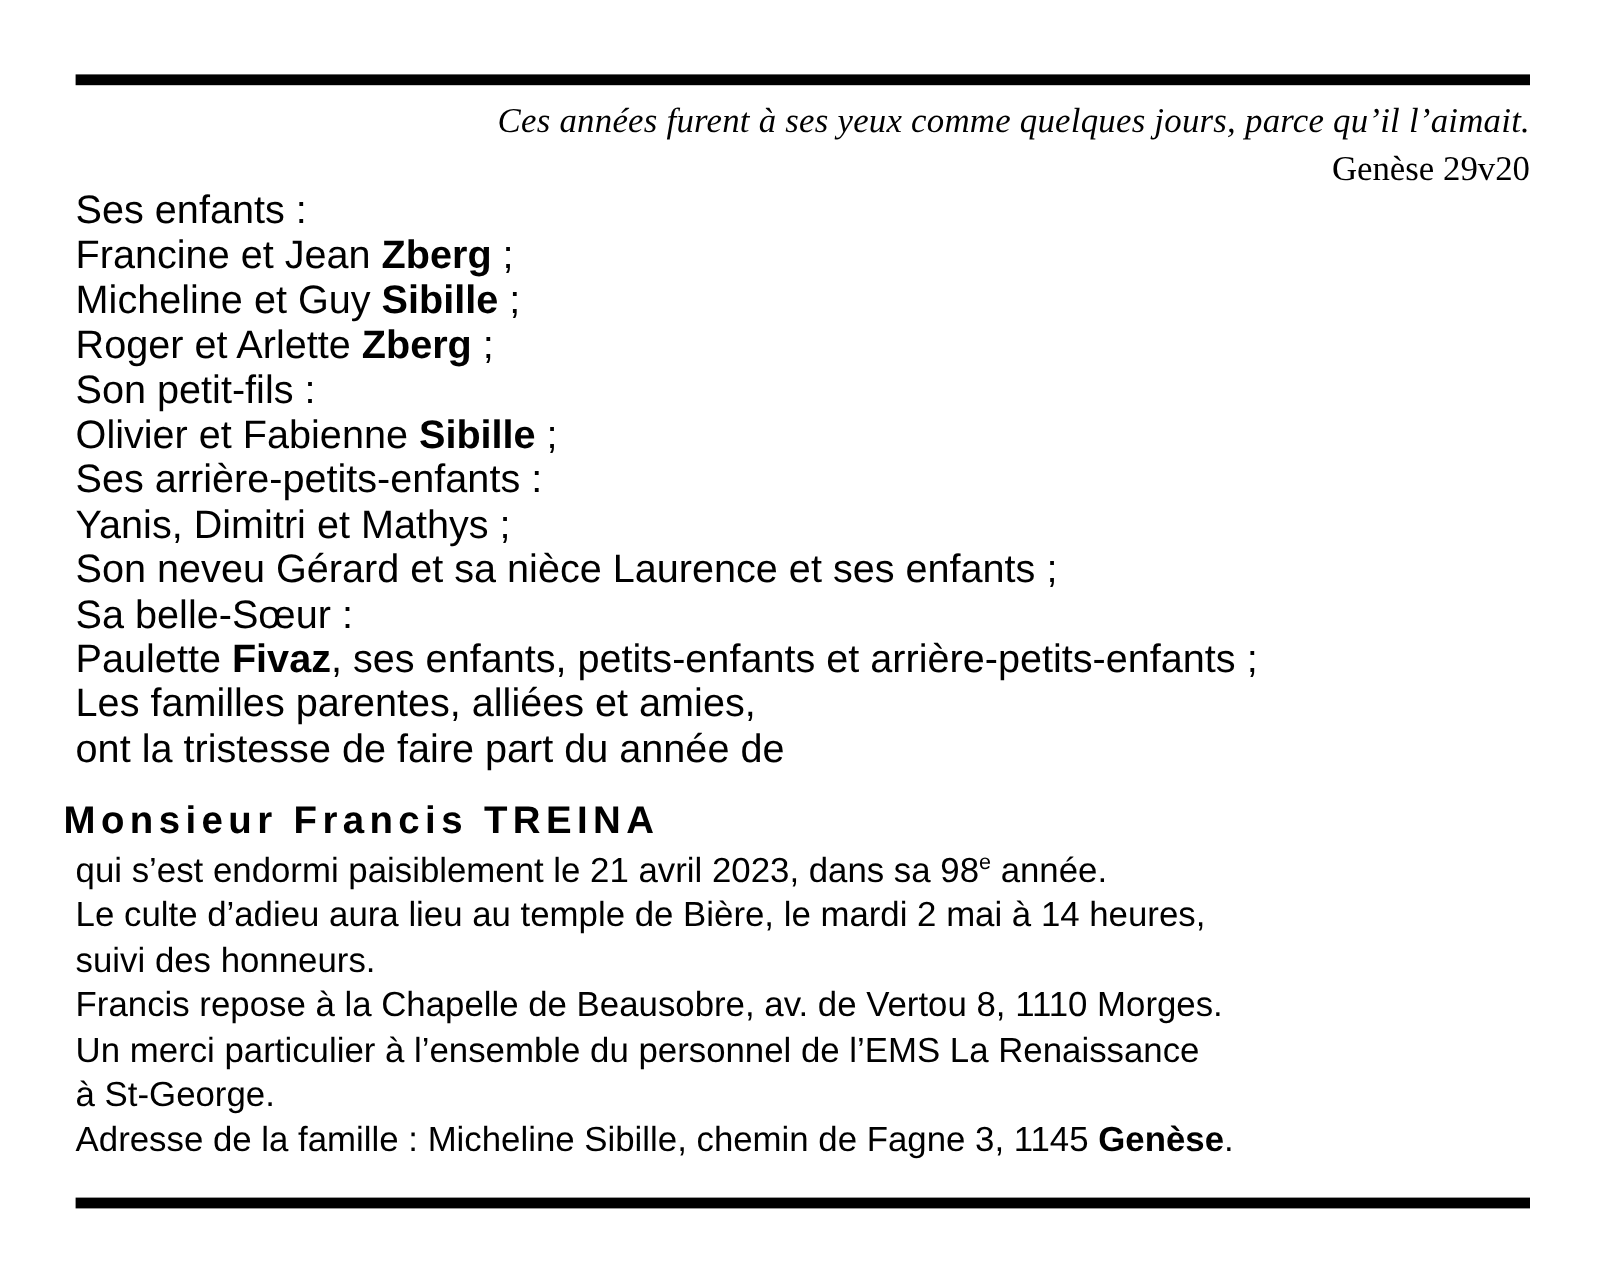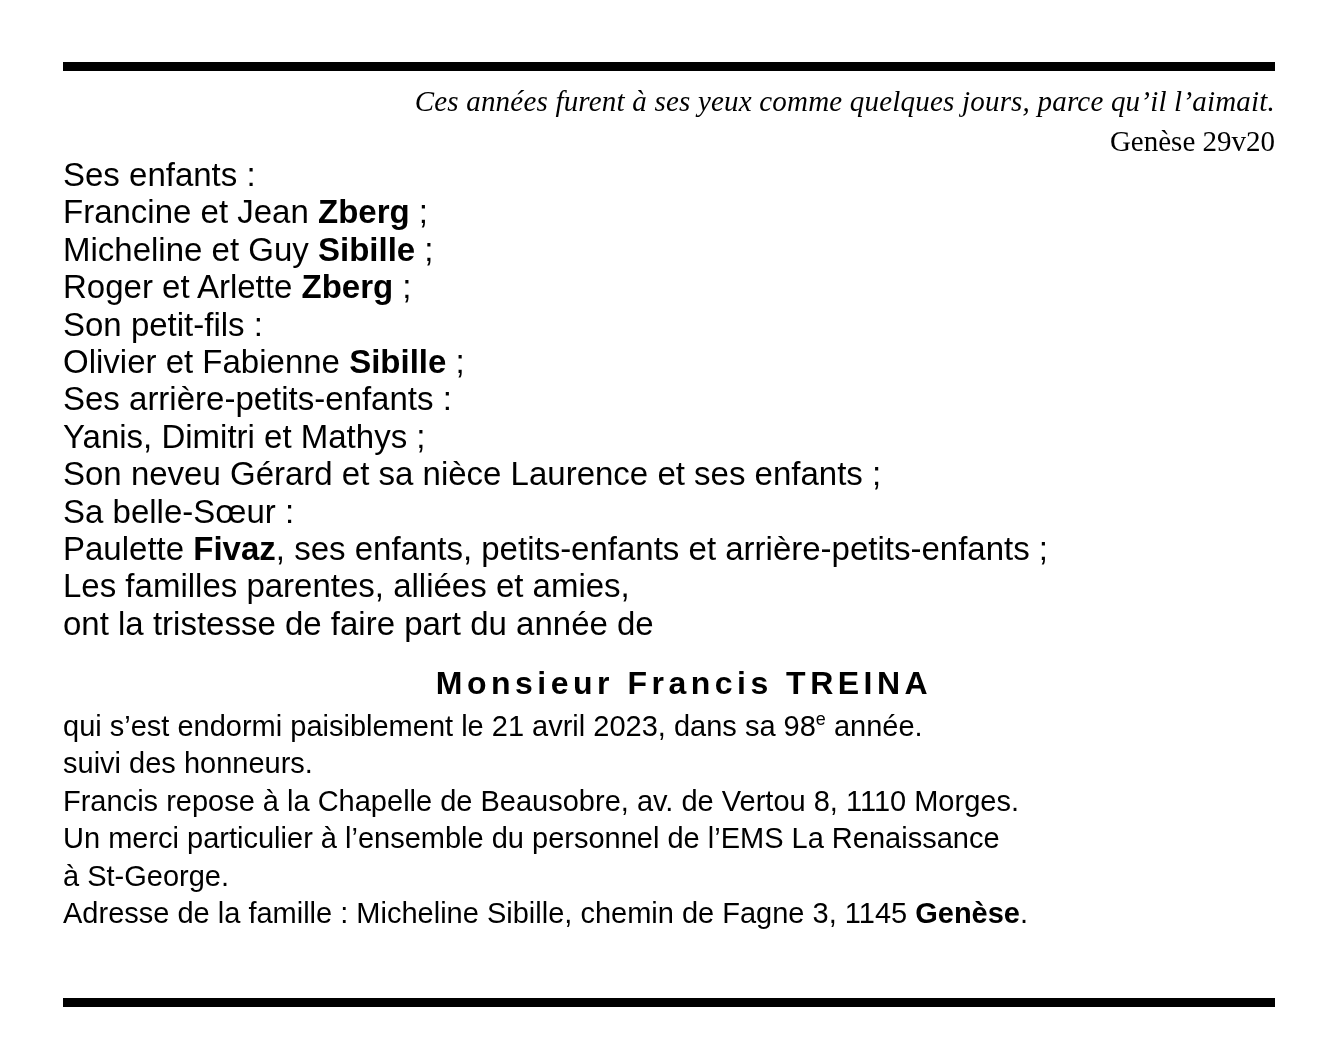--- a/index.html
+++ b/index.html
@@ -69,24 +69,24 @@
     font-size: 33px;
     line-height: 37.4px;
     white-space: nowrap;
   }
   .family-block .line {
     display: block;
     height: 37.4px;
   }
   .deceased-name {
     position: absolute;
-    left: 78px;
+    left: 53px;
     top: 653px;
     width: 1212px;
-    text-align: center;
+    text-align: left;
     font-size: 32px;
     font-weight: bold;
     letter-spacing: 4.5px;
   }
   .details-block {
     position: absolute;
     left: 63px;
     top: 696px;
     width: 1250px;
     font-size: 29px;
@@ -127,20 +127,21 @@
     <span class="line">Sa belle-Sœur :</span>
     <span class="line">Paulette <b>Fivaz</b>, ses enfants, petits-enfants et arrière-petits-enfants ;</span>
     <span class="line">Les familles parentes, alliées et amies,</span>
     <span class="line">ont la tristesse de faire part du année de</span>
   </div>
 
   <div class="deceased-name">Monsieur Francis TREINA</div>
 
   <div class="details-block">
     <span class="line">qui s’est endormi paisiblement le 21 avril 2023, dans sa 98<sup>e</sup> année.</span>
+    <span class="line">Le culte d’adieu aura lieu au temple de Bière, le mardi 2 mai à 14 heures,</span>
     <span class="line">suivi des honneurs.</span>
     <span class="line">Francis repose à la Chapelle de Beausobre, av. de Vertou 8, 1110 Morges.</span>
     <span class="line">Un merci particulier à l’ensemble du personnel de l’EMS La Renaissance</span>
     <span class="line">à St-George.</span>
     <span class="line">Adresse de la famille : Micheline Sibille, chemin de Fagne 3, 1145 <b>Genèse</b>.</span>
   </div>
 
   <div class="rule-bottom"></div>
 
 </div>

